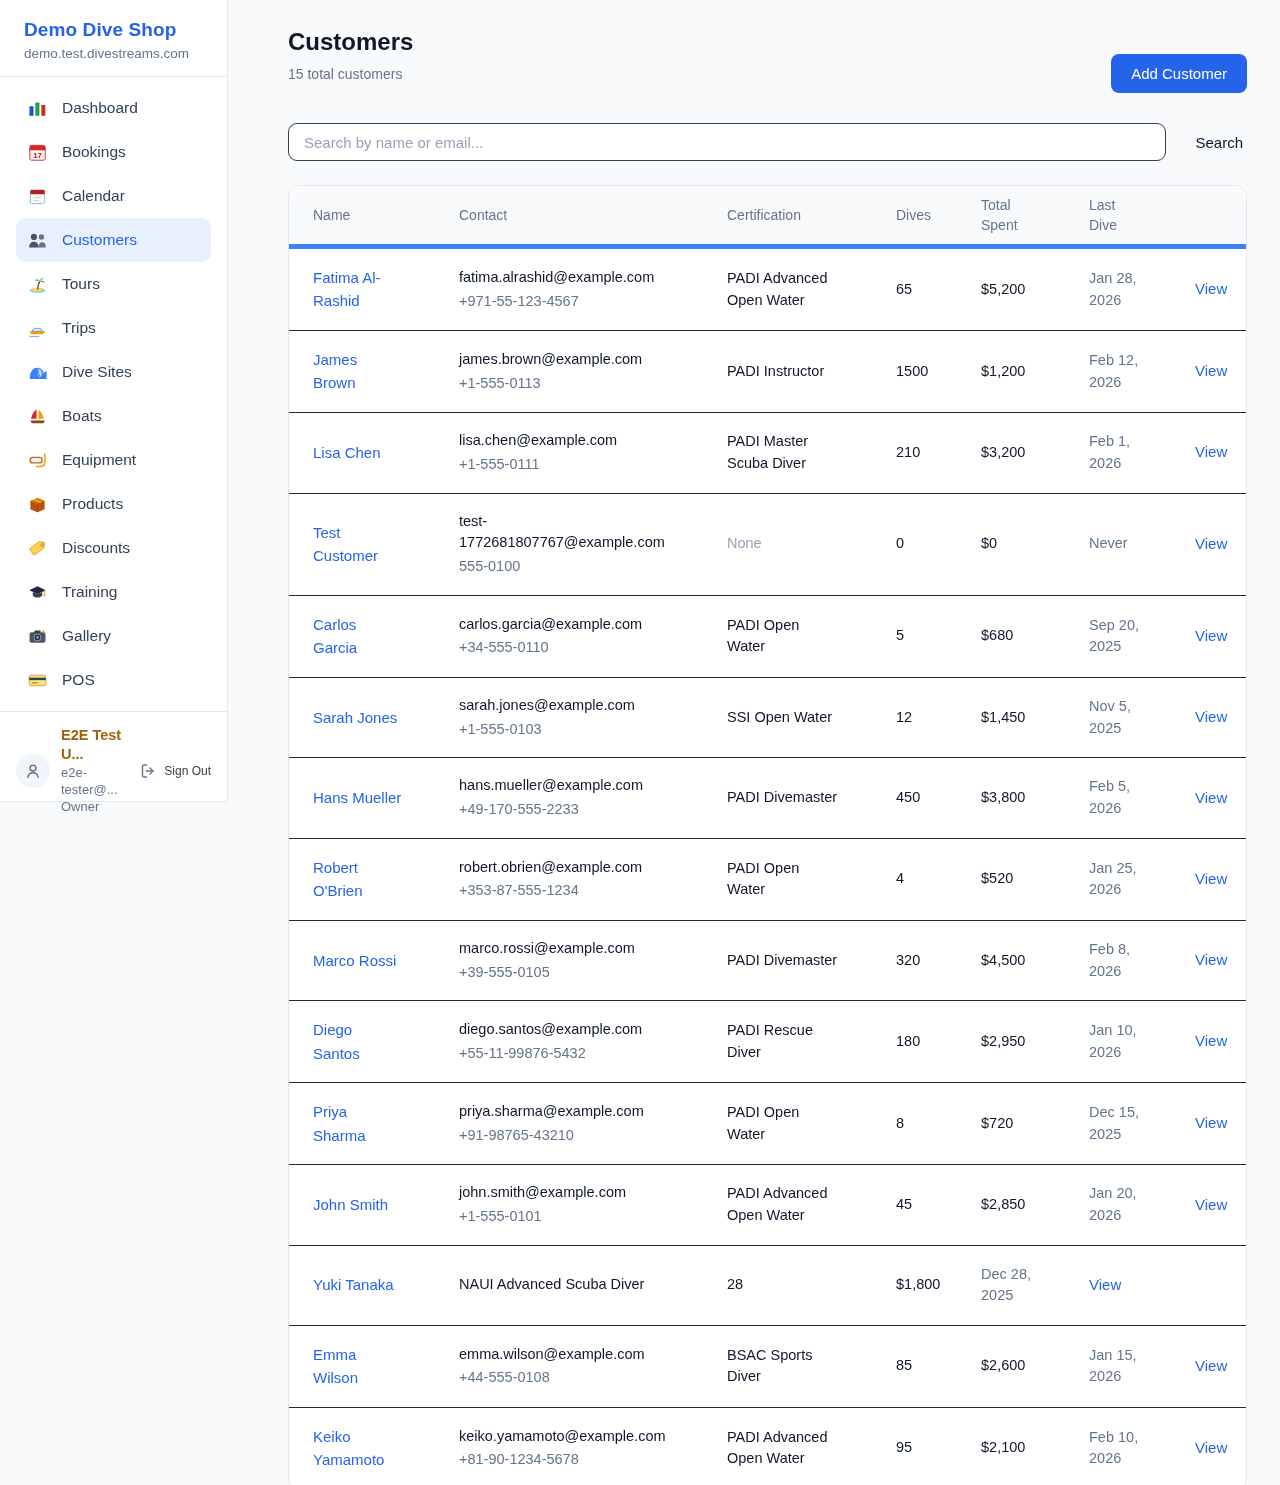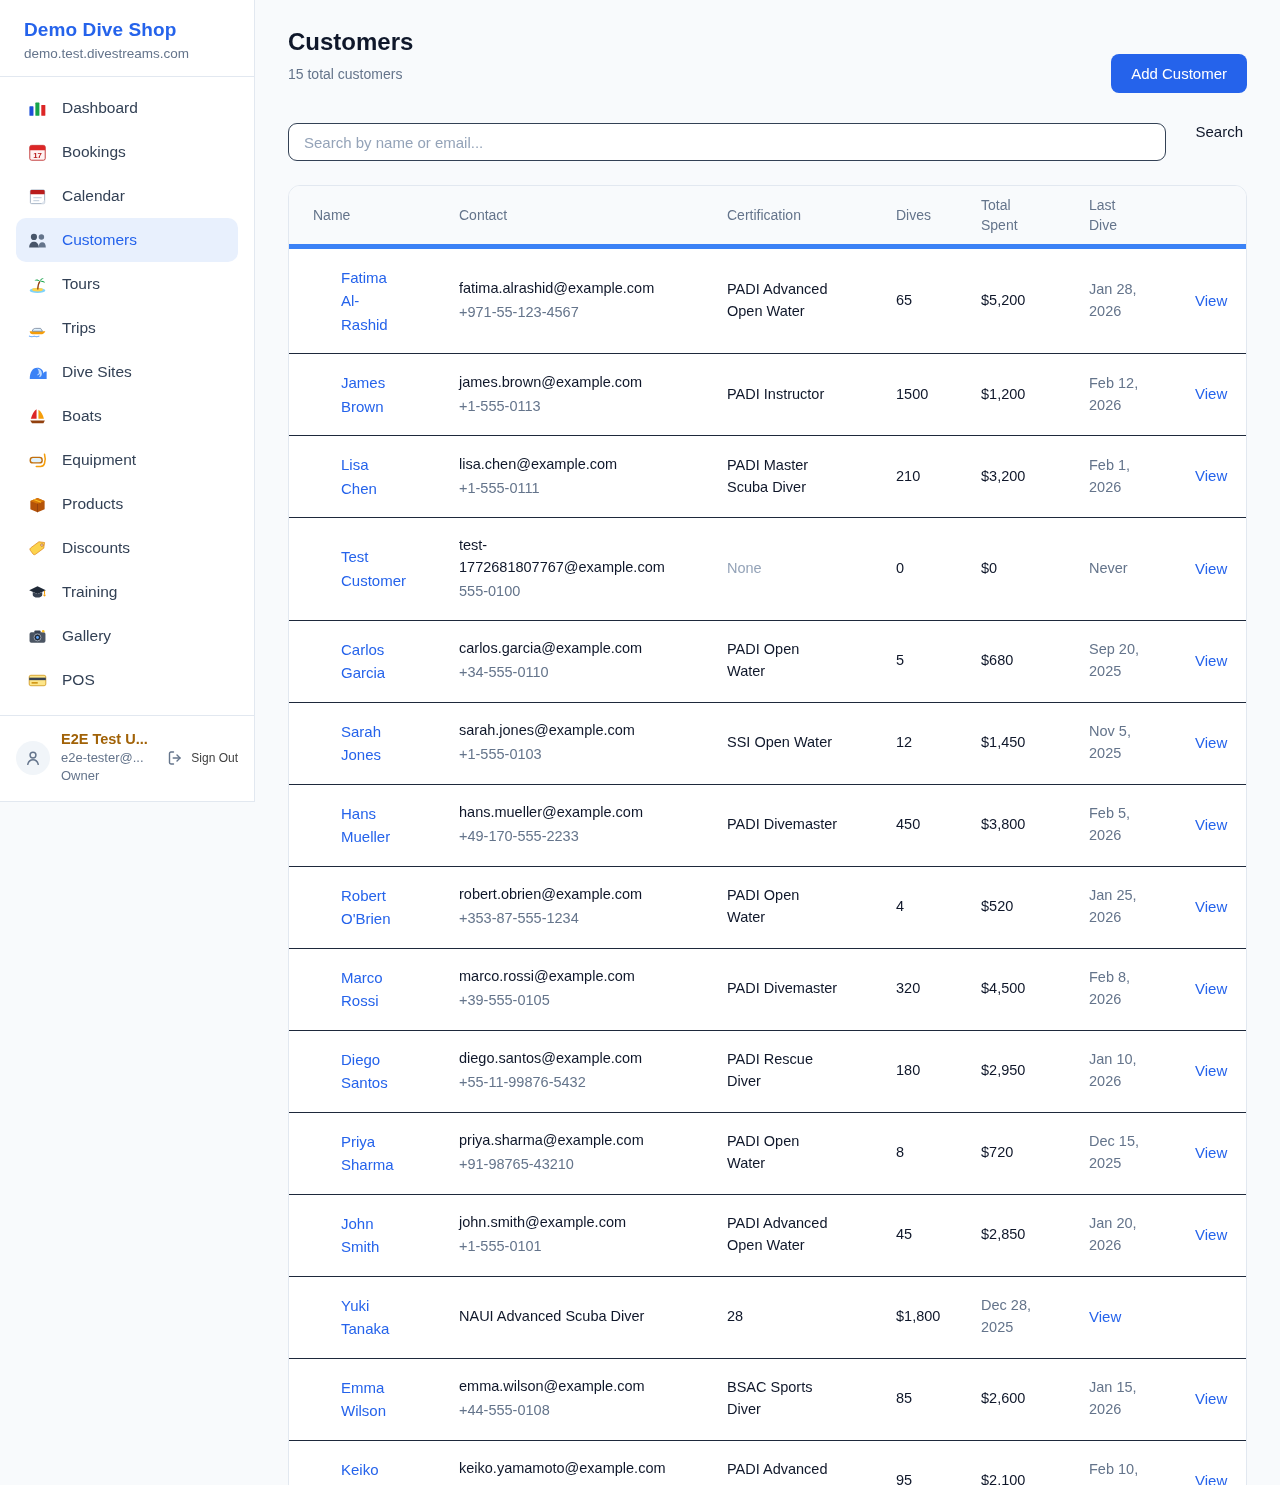--- a/index.html
+++ b/index.html
@@ -8,21 +8,21 @@
     min-height: 1485px;
     background: #f8fafc;
     font-family: "Liberation Sans", sans-serif;
     color: #0f172a;
     position: relative;
   }
 
   
   .sidebar {
     position: absolute; top: 0; left: 0;
-    width: 255px; height: 802px;
+    width: 228px; height: 802px;
     background: #ffffff;
     border-right: 1px solid #e2e8f0;
     border-bottom: 1px solid #e2e8f0;
     display: flex; flex-direction: column;
   }
   .brand { padding: 19px 24px 15px; border-bottom: 1px solid #e2e8f0; }
   .brand-name { color: #2563eb; font-size: 19px; font-weight: bold; letter-spacing: .1px; }
   .brand-domain { color: #64748b; font-size: 13.5px; margin-top: 5px; }
 
   .nav { flex: 1; padding: 9px 16px; }
@@ -68,21 +68,21 @@
   .add-btn {
     margin-top: 26px;
     background: #2563eb; color: #ffffff;
     border: none; border-radius: 8px;
     padding: 11px 20px;
     font-size: 15px; font-weight: 500;
     font-family: "Liberation Sans", sans-serif;
     cursor: pointer;
   }
 
-  .search-row { display: flex; align-items: flex-start; gap: 25px; margin-top: 30px; }
+  .search-row { display: flex; align-items: center; gap: 25px; margin-top: 30px; }
   .search-input {
     flex: 1; height: 38px;
     border: 1px solid #334155; border-radius: 9px;
     padding: 0 15px;
     font-size: 15px; color: #0f172a; background: #fff;
     font-family: "Liberation Sans", sans-serif;
     outline: none;
   }
   .search-input::placeholder { color: #94a3b8; }
   .search-btn {
@@ -115,21 +115,21 @@
   .th { line-height: 1.45; }
   .th.narrow { max-width: 3.6em; }
   .trow {
     padding: 17px 24px;
     border-bottom: 1px solid #1e293b;
     font-size: 14.5px; line-height: 1.5;
     min-height: 80px;
   }
   .trow:last-child { border-bottom: none; }
 
-  .c-name { padding-right: 56px; margin-left: 28px; }
+  .c-name { padding-right: 56px; }
   .c-name a { color: #2563eb; font-weight: 500; font-size: 15px; text-decoration: none; line-height: 1.55; display: inline-block; cursor: pointer; }
   .c-contact { padding-right: 56px; overflow-wrap: break-word; }
   .contact-email { color: #0f172a; }
   .contact-phone { color: #64748b; margin-top: 2px; }
   .c-cert { padding-right: 55px; color: #0f172a; }
   .c-cert.muted { color: #94a3b8; }
   .c-dives, .c-spent { color: #0f172a; padding-right: 16px; }
   .c-last { color: #64748b; padding-right: 34px; }
   .c-action a { color: #2563eb; font-weight: 500; font-size: 15px; text-decoration: none; cursor: pointer; }
 </style>

